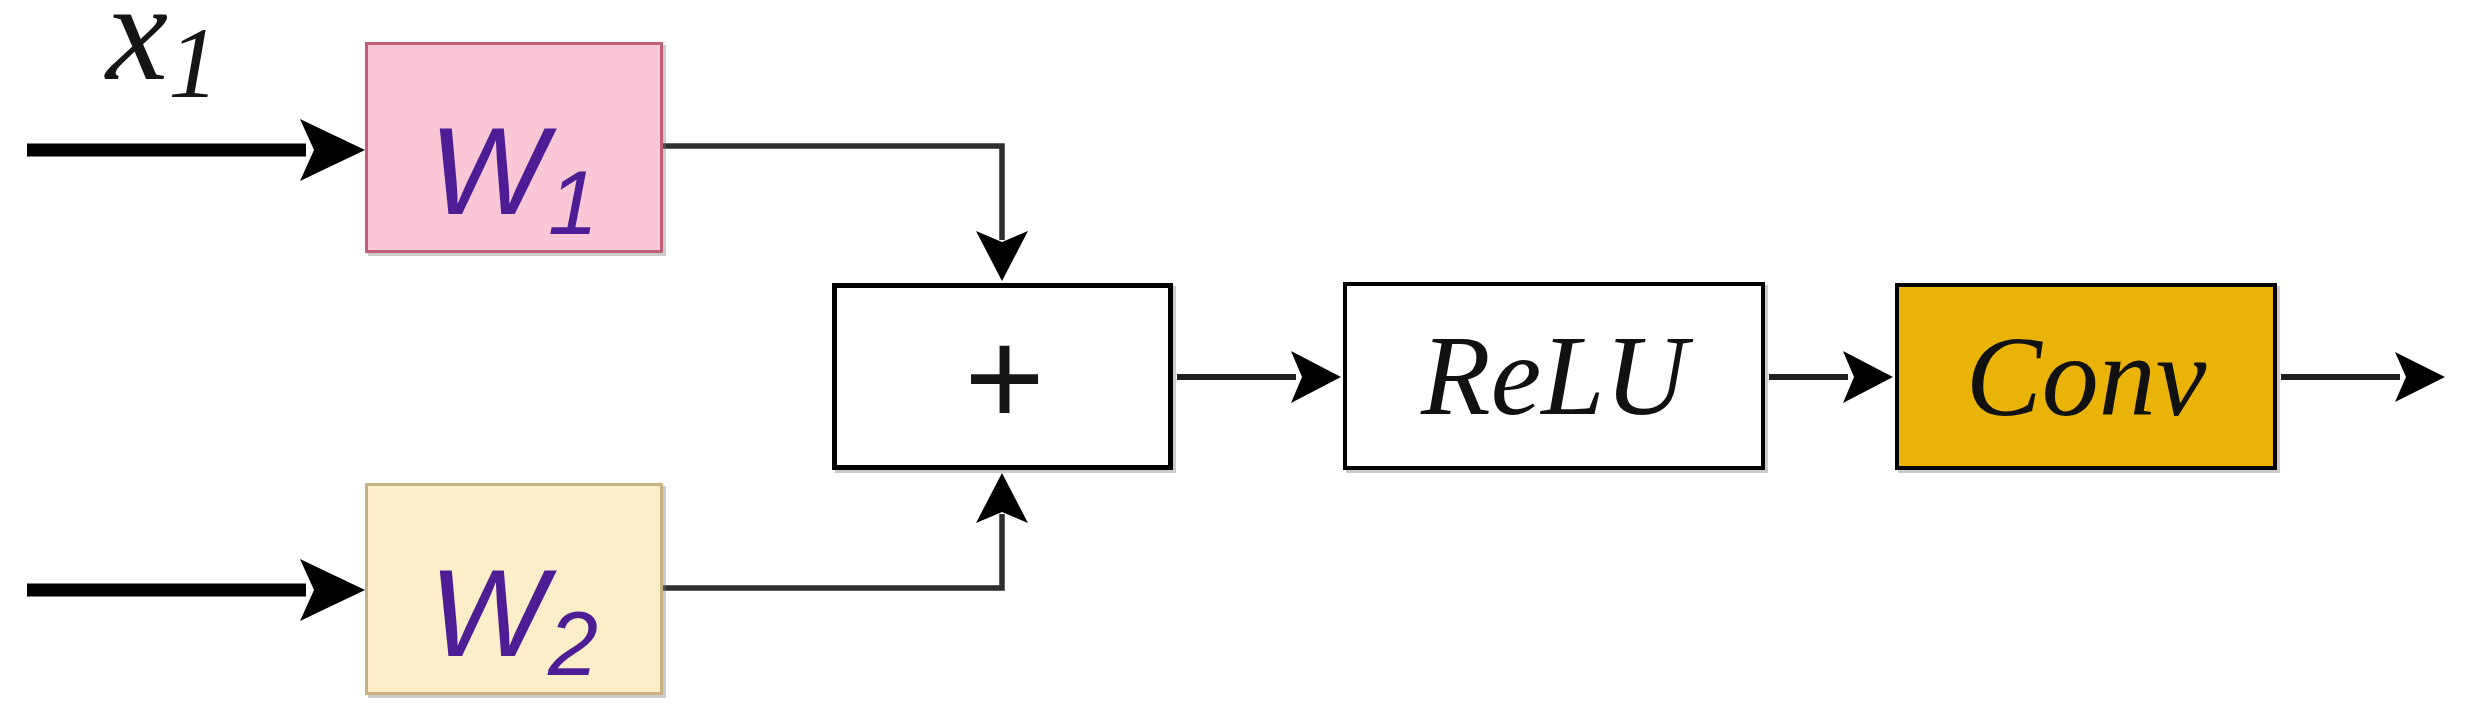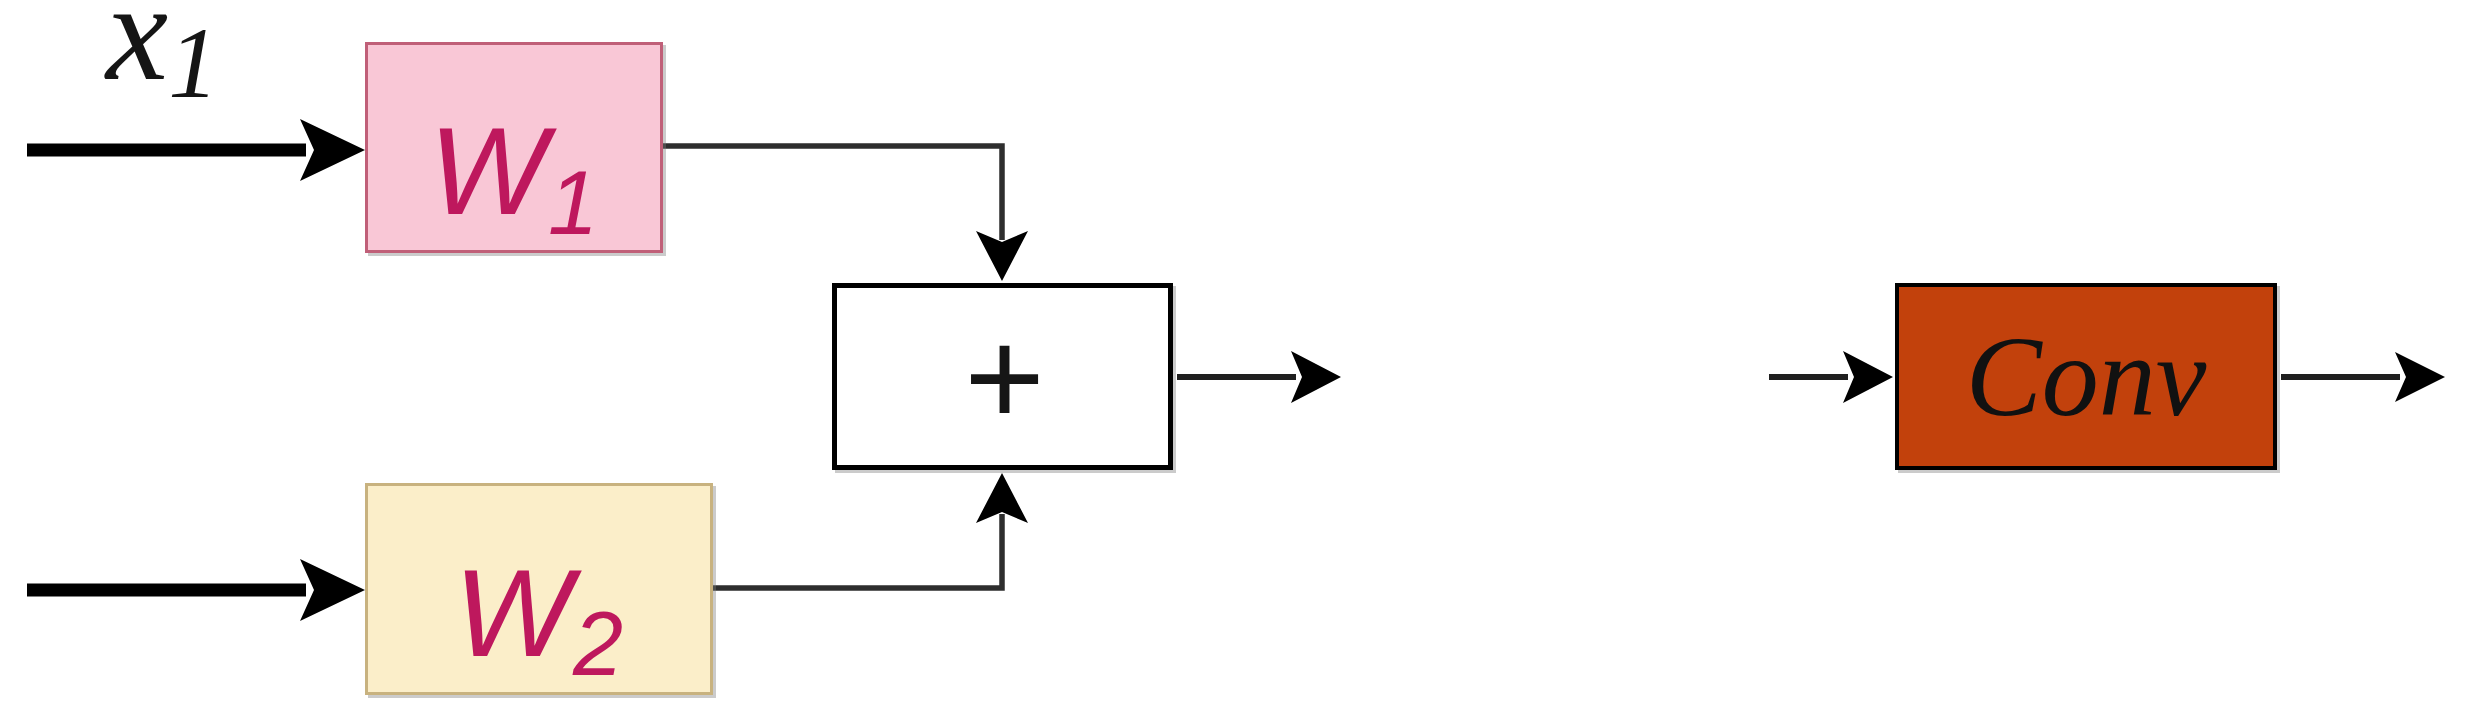--- a/index.html
+++ b/index.html
@@ -18,33 +18,33 @@
   .shaft.thick{stroke:#000;stroke-width:13px;}
   .shaft.mid{stroke-width:6px;}
   .shaft.conn{stroke:#2e2e2e;stroke-width:5.5px;}
   .head{fill:#000;stroke:none;}
 
   
   .box{position:absolute;display:flex;align-items:center;justify-content:center;box-sizing:border-box;}
   .box.shadowed{box-shadow:3px 3px 0 rgba(125,125,125,0.40);}
   .w1-box{left:365px;top:42px;width:298px;height:211px;
     background:var(--w1-fill,#f9c7d6);border:3px solid var(--w1-border,#c05f78);}
-  .w2-box{left:365px;top:483px;width:348px;height:212px;
+  .w2-box{left:365px;top:483px;width:298px;height:212px;
     background:var(--w2-fill,#fbeec9);border:3px solid var(--w2-border,#c8b27f);}
   .plus-box{left:832px;top:283px;width:341px;height:187px;
     background:#fff;border:5px solid var(--box-border,#000);}
   .relu-box{left:1343px;top:282px;width:422px;height:188px;
     background:#fff;border:4px solid var(--box-border,#000);}
   .conv-box{left:1895px;top:283px;width:382px;height:187px;
-    background:#c2410c;border:4px solid var(--box-border,#000);}
+    background:#eab308;border:4px solid var(--box-border,#000);}
 
   
   .w-text{
     font-family:"Liberation Sans", sans-serif;
-    font-size:125px;line-height:1;color:#be185d;letter-spacing:1px;margin-top:46px;
+    font-size:125px;line-height:1;color:#4c1d95;letter-spacing:1px;margin-top:46px;
   }
   .w-text .sub{font-size:0.72em;position:relative;top:0.22em;}
   .op-text{
     font-family:"Liberation Serif", serif;
     font-size:114px;line-height:1;color:#111;
   }
   .plus-text{
     font-family:"Liberation Sans", sans-serif;
     font-size:138px;line-height:1;color:#161616;
   }
@@ -108,18 +108,21 @@
   </div>
 
   <div class="box shadowed w2-box">
     <span class="w-text"><span>W</span><span class="sub">2</span></span>
   </div>
 
   <div class="box shadowed plus-box">
     <span class="plus-text">+</span>
   </div>
 
+  <div class="box shadowed relu-box">
+    <span class="op-text">ReLU</span>
+  </div>
 
   <div class="box shadowed conv-box">
     <span class="op-text">Conv</span>
   </div>
 
 </div>
 
 </body></html>

